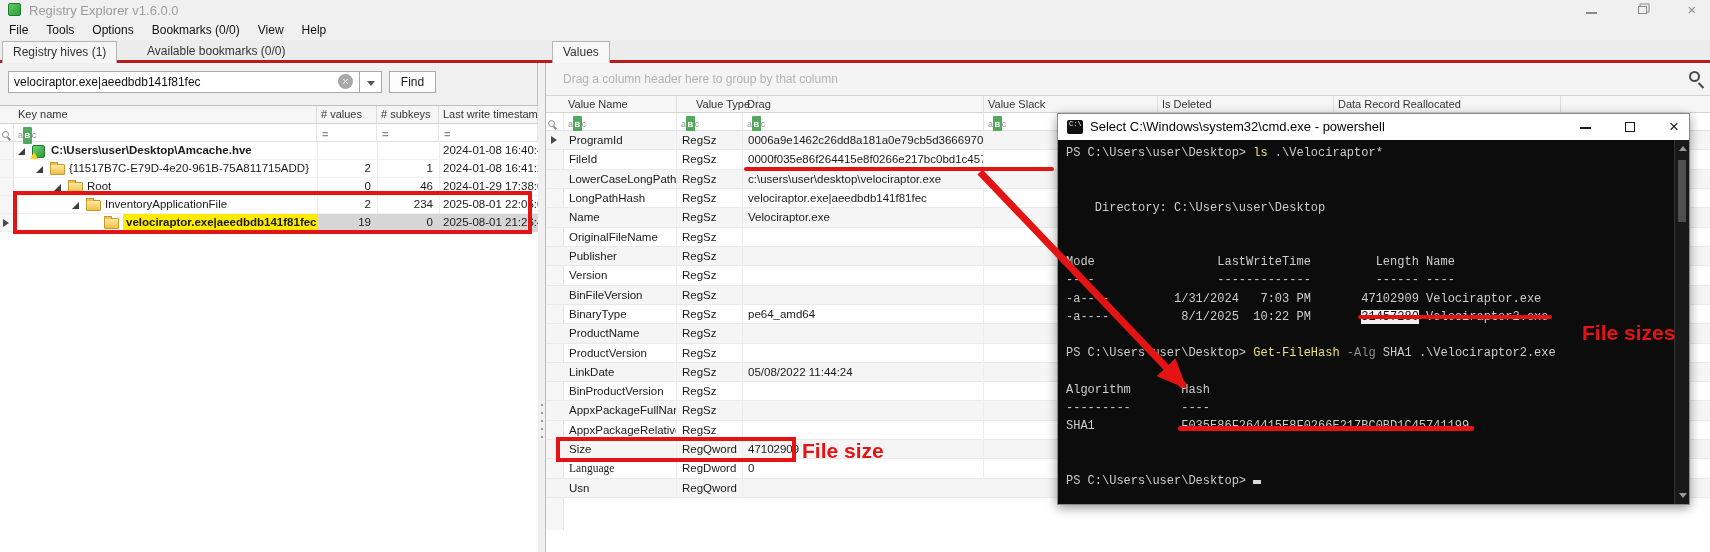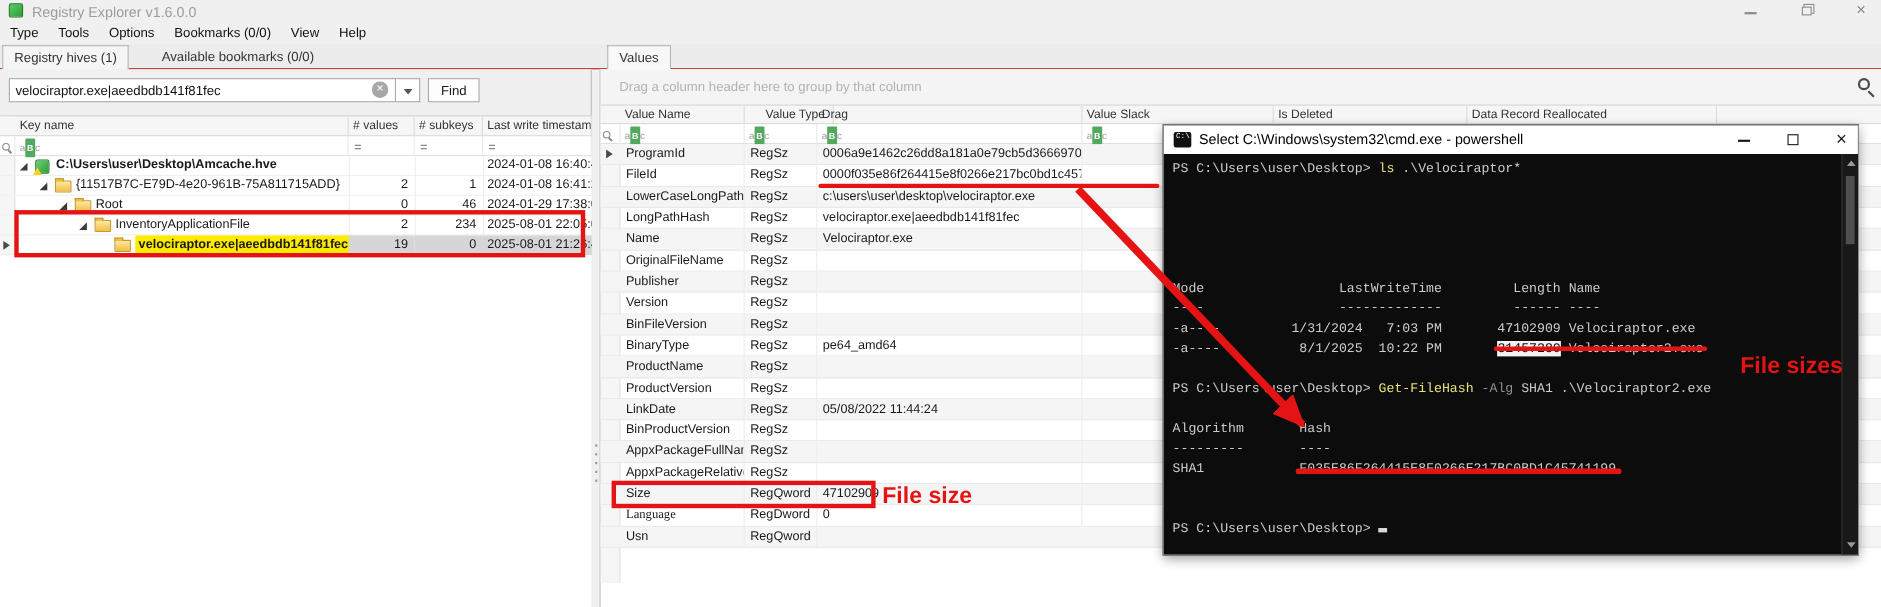--- a/index.html
+++ b/index.html
@@ -13,21 +13,21 @@
   #app-icon { left:8px; top:3px; width:13px; height:13px; background:linear-gradient(135deg,#5ecb5e,#2e9e3c); border:1px solid #1f7a2c; border-radius:2px; }
   #app-title { left:29px; top:3px; font-size:13px; color:#9c9c9c; }
   .winbtn { top:0; width:30px; height:20px; text-align:center; color:#8a8a8a; }
   .winbtn .bar { display:inline-block; width:11px; height:2px; background:#8a8a8a; margin-top:10px; }
   .winbtn .rest { display:inline-block; width:9px; height:8px; border:1px solid #8a8a8a; margin-top:6px; background:#f0f0f0; box-shadow:2px -2px 0 -0.5px #f0f0f0, 2px -2px 0 0.5px #8a8a8a; }
   .winbtn .x { font-size:15px; line-height:20px; }
 
   #menubar { left:0; top:20px; width:1710px; height:20px; }
   .menu-item { display:inline-block; padding:0 9px; line-height:20px; font-size:12px; color:#111; }
 
-  #tabstrip { left:0; top:40px; width:1710px; height:23px; background:#ececec; border-bottom:1px solid #b91c1c; }
+  #tabstrip { left:0; top:40px; width:1710px; height:23px; background:#ececec; border-bottom:3px solid #b91c1c; }
   .tab { position:absolute; top:1px; height:22px; line-height:21px; font-size:12px; padding:0 10px; color:#333; }
   .tab.active { background:#f5f5f5; border:1px solid #b5b5b5; border-bottom:1px solid #f5f5f5; top:1px; height:23px; }
   #tab-values.active { background:#f8f8f8; border-bottom:1px solid #f8f8f8; }
 
   
   #left-panel { left:0; top:63px; width:538px; height:489px; background:#f0f0f0; border-right:1px solid #bcbcbc; }
   #search-box { left:8px; top:8px; width:352px; height:22px; background:#fff; border:1px solid #a9a9a9; font-size:12px; padding:0 20px 0 5px; font-family:"Liberation Sans",sans-serif; color:#111; }
   #search-clear { left:338px; top:11px; width:15px; height:15px; border-radius:50%; background:#a7a7a7; color:#fff; font-size:11px; line-height:15px; text-align:center; }
   #search-drop { left:360px; top:8px; width:22px; height:22px; background:#fff; border:1px solid #a9a9a9; border-left:none; }
   #search-drop .tri { position:absolute; left:7px; top:9px; width:0; height:0; border-left:4px solid transparent; border-right:4px solid transparent; border-top:5px solid #555; }
@@ -109,21 +109,21 @@
 <div id="root">
 
   <div id="titlebar" class="abs">
     <div id="app-icon" class="abs"></div>
     <div id="app-title" class="abs">Registry Explorer v1.6.0.0</div>
     <div class="winbtn abs" style="left:1576px"><span class="bar"></span></div>
     <div class="winbtn abs" style="left:1627px"><span class="rest"></span></div>
     <div class="winbtn abs" style="left:1677px"><span class="x">×</span></div>
   </div>
 
-  <div id="menubar" class="abs"><span class="menu-item">Type</span><span class="menu-item">Tools</span><span class="menu-item">Options</span><span class="menu-item">Bookmarks (0/0)</span><span class="menu-item">View</span><span class="menu-item">Help</span></div>
+  <div id="menubar" class="abs"><span class="menu-item">File</span><span class="menu-item">Tools</span><span class="menu-item">Options</span><span class="menu-item">Bookmarks (0/0)</span><span class="menu-item">View</span><span class="menu-item">Help</span></div>
 
   <div id="tabstrip" class="abs">
     <div class="tab active" style="left:2px">Registry hives (1)</div>
     <div class="tab" style="left:137px">Available bookmarks (0/0)</div>
     <div class="tab active" id="tab-values" style="left:552px">Values</div>
   </div>
 
   <div id="left-panel" class="abs">
     <input id="search-box" class="abs" value="velociraptor.exe|aeedbdb141f81fec" style="">
     <div id="search-clear" class="abs">×</div>
@@ -356,20 +356,21 @@
       <div id="cmd-icon">C:\</div>
       <div id="cmd-title">Select C:\Windows\system32\cmd.exe - powershell</div>
       <div class="cmdbtn" style="left:512px"><span class="bar"></span></div>
       <div class="cmdbtn" style="left:557px"><span class="sq"></span></div>
       <div class="cmdbtn" style="left:601px"><span class="x">×</span></div>
     </div>
     <div id="term">
         <div class="tline" style="top: 4px;"><span>PS C:\Users\user\Desktop&gt; </span><span class="t-cmd">ls</span><span> .\Velociraptor*</span></div>
         <div class="tline" style="top: 22.2px;"></div>
         <div class="tline" style="top: 40.4px;"></div>
+        <div class="tline" style="top: 58.6px;"><span>    Directory: C:\Users\user\Desktop</span></div>
         <div class="tline" style="top: 76.8px;"></div>
         <div class="tline" style="top: 95px;"></div>
         <div class="tline" style="top: 113.2px;"><span>Mode                 LastWriteTime         Length Name</span></div>
         <div class="tline" style="top: 131.4px;"><span>----                 -------------         ------ ----</span></div>
         <div class="tline" style="top: 149.6px;"><span>-a----         1/31/2024   7:03 PM       47102909 Velociraptor.exe</span></div>
         <div class="tline" style="top: 167.8px;"><span>-a----          8/1/2025  10:22 PM       </span><span class="t-hl">31457280</span><span> Velociraptor2.exe</span></div>
         <div class="tline" style="top: 186px;"></div>
         <div class="tline" style="top: 204.2px;"><span>PS C:\Users\user\Desktop&gt; </span><span class="t-cmd">Get-FileHash</span><span> </span><span class="t-param">-Alg</span><span> SHA1 .\Velociraptor2.exe</span></div>
         <div class="tline" style="top: 222.4px;"></div>
         <div class="tline" style="top: 240.6px;"><span>Algorithm       Hash</span></div>

